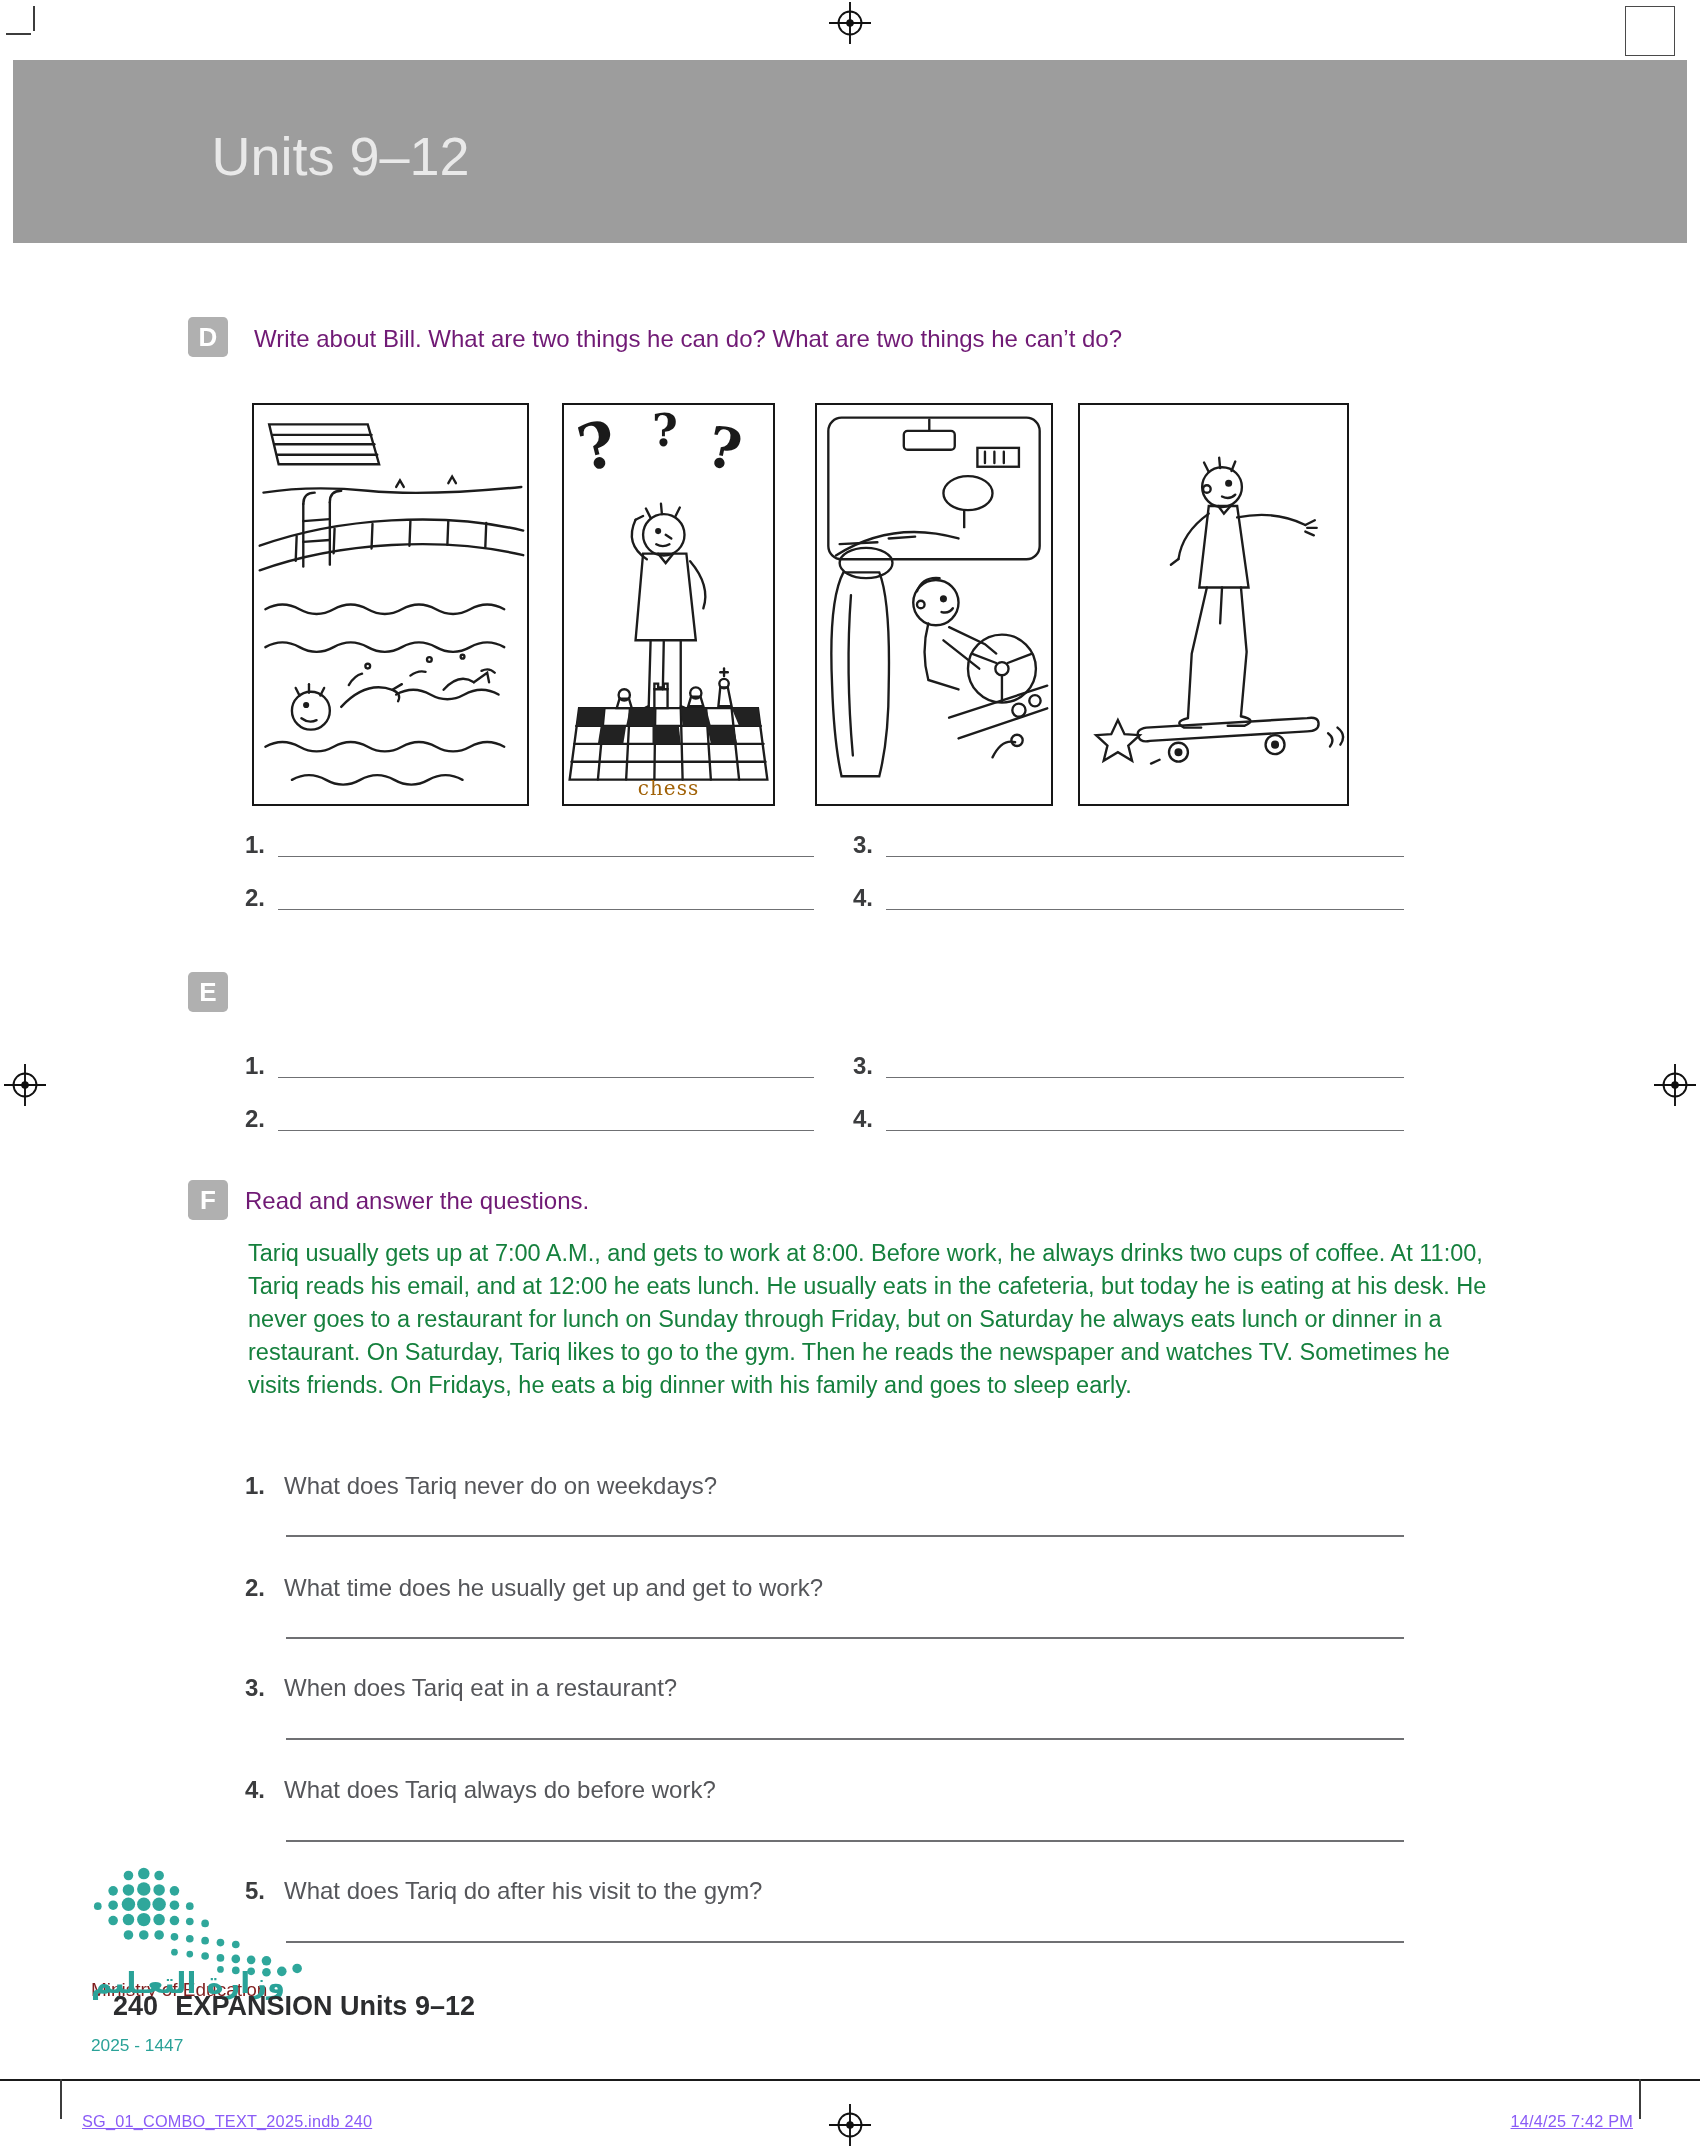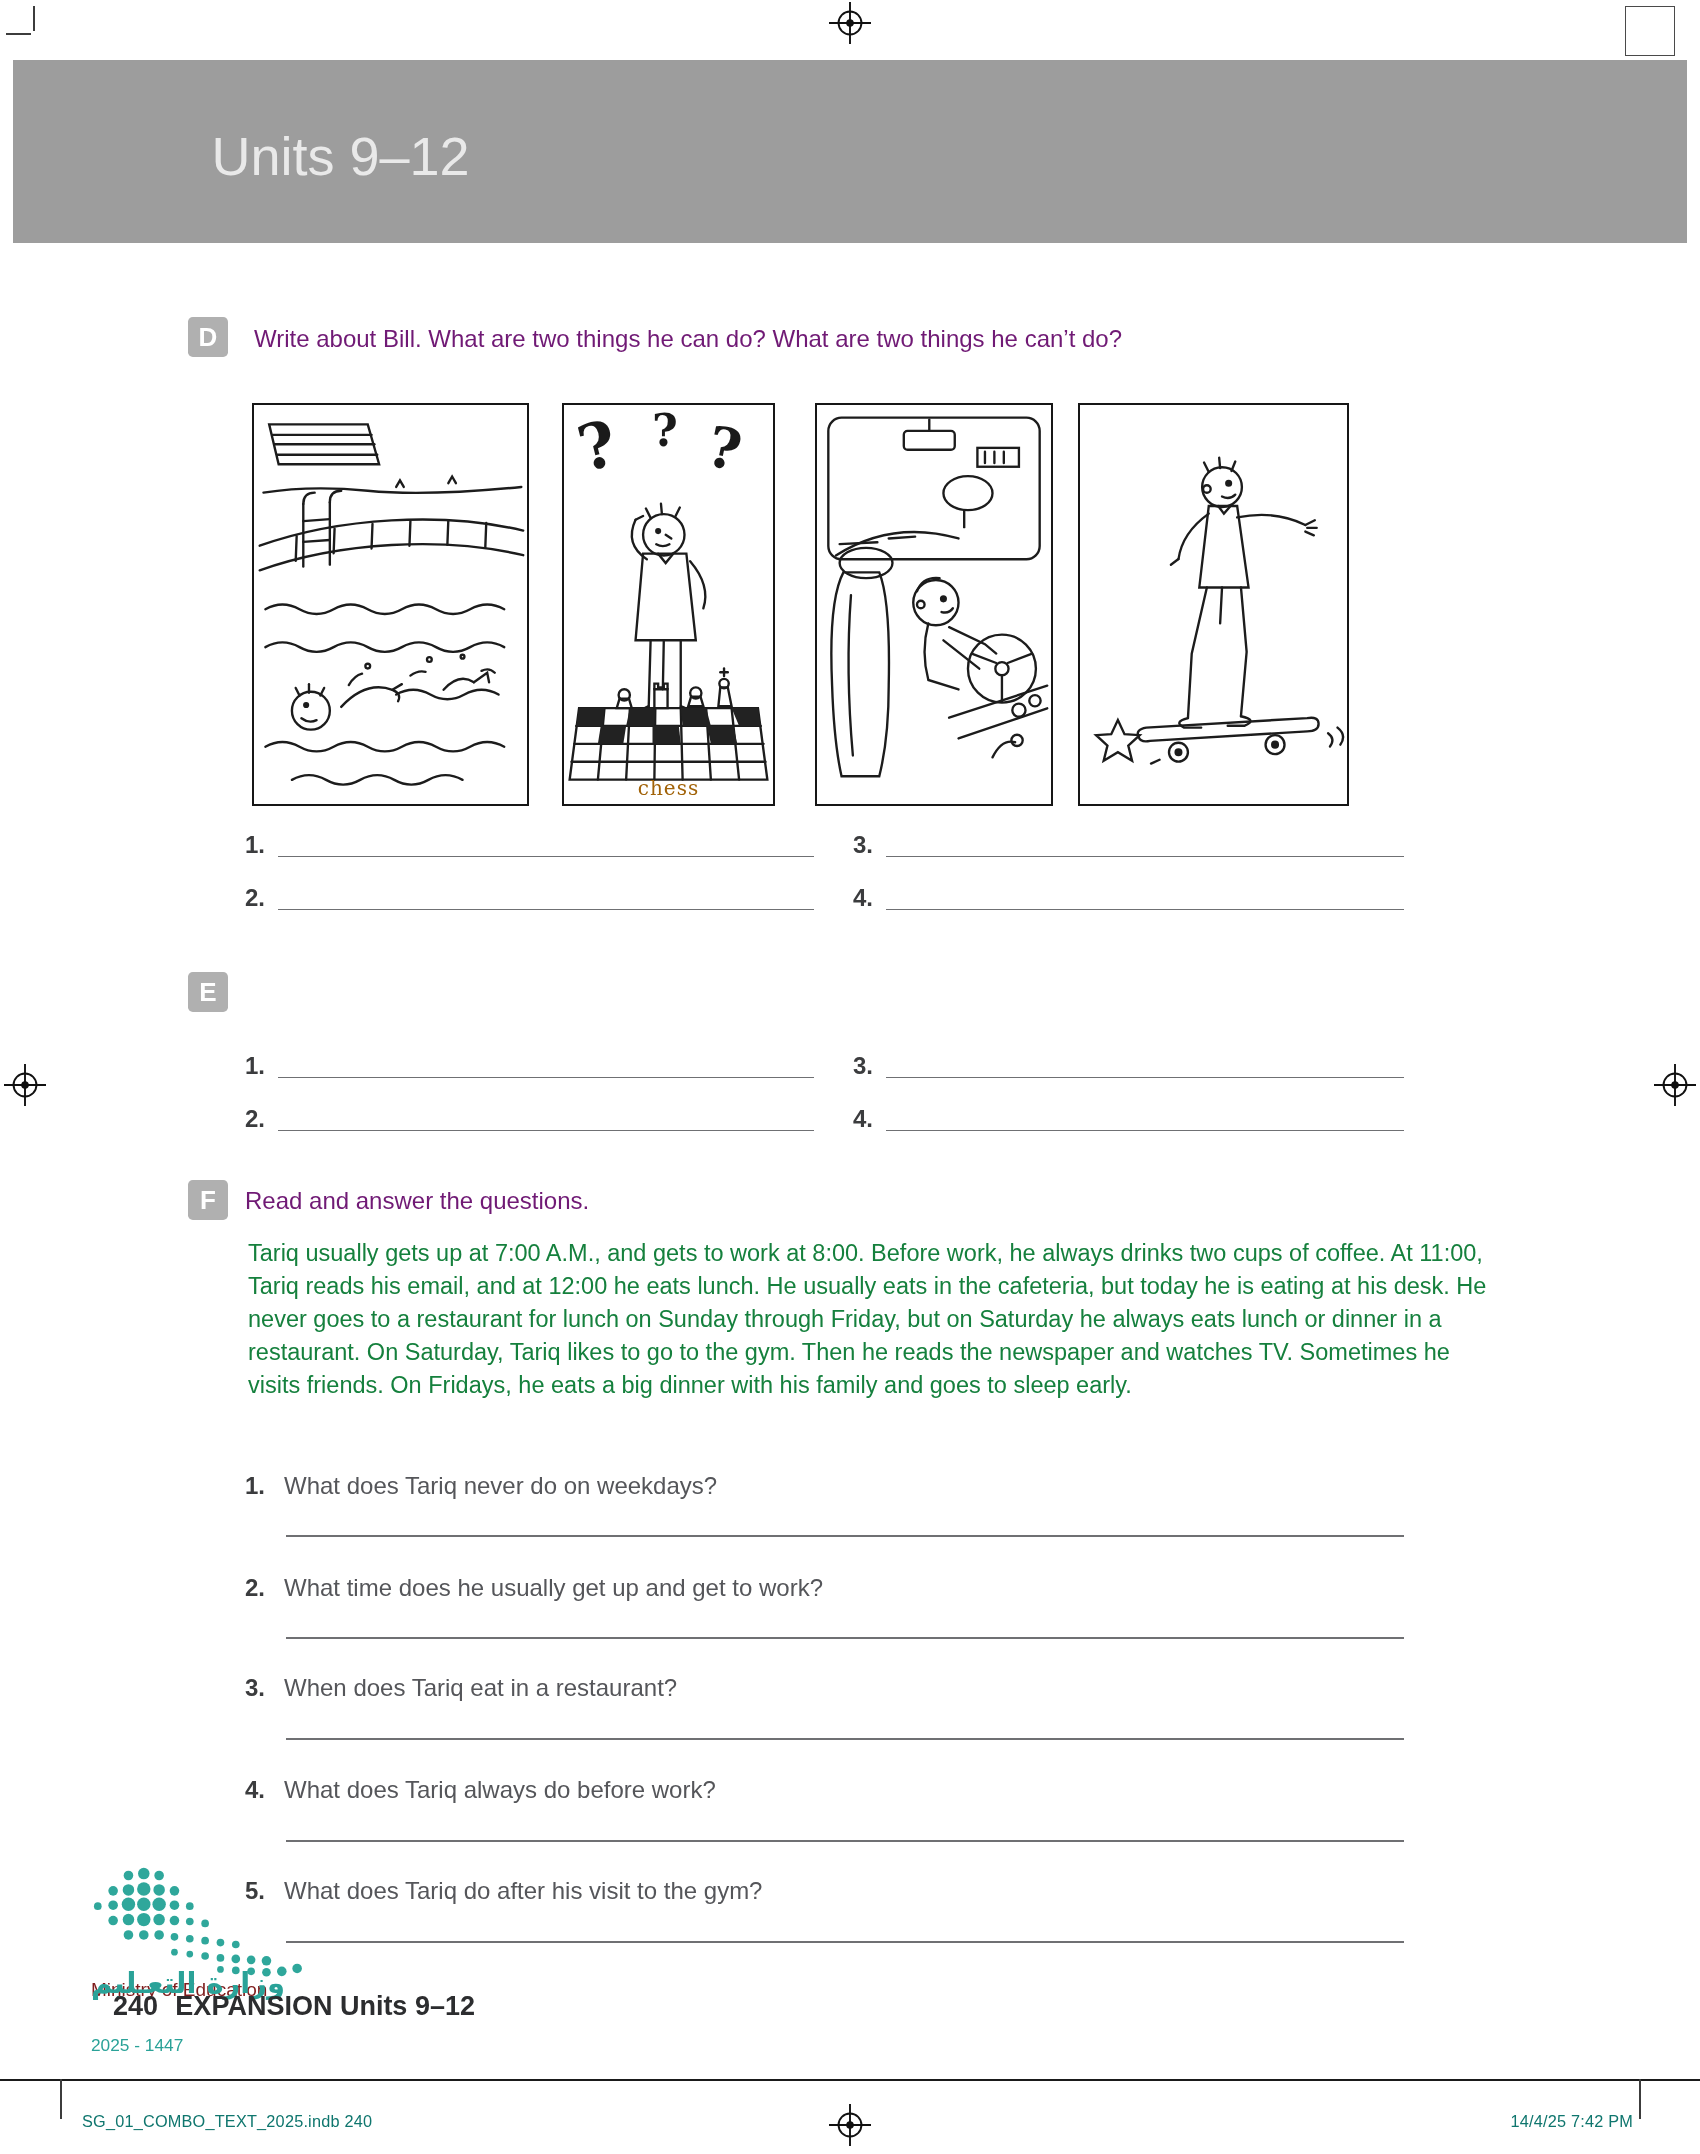--- a/index.html
+++ b/index.html
@@ -8,21 +8,21 @@
     position:relative; width:1700px; height:2155px; background:#ffffff;
     font-family:"Liberation Sans", sans-serif; color:#4f5053; overflow:hidden;
   }
   
   .regmark { position:absolute; width:42px; height:42px; }
   .regmark svg { display:block; }
   .corner-square { position:absolute; left:1625px; top:5.8px; width:50px; height:50px; border:1.9px solid #4a4a4a; }
   .trim-h { position:absolute; height:1.9px; background:#3c3c3c; }
   .trim-v { position:absolute; width:1.9px; background:#3c3c3c; }
   .bottom-rule { position:absolute; left:0; top:2079px; width:1700px; height:1.9px; background:#1a1a1a; }
-  .print-text { position:absolute; top:2112px; font-size:16.3px; color:#0f766e; letter-spacing:0.2px; }
+  .print-text { position:absolute; top:2112px; font-size:16.3px; color:#8b5cf6; letter-spacing:0.2px;text-decoration:underline; }
   
   .banner { position:absolute; left:13.4px; top:60px; width:1674px; height:183px; background:#9d9d9d;
             display:flex; align-items:center; padding-left:173px; }
   .banner-title { font-size:75px; font-weight:700; color:#ffffff; letter-spacing:1px; }
   .banner-subtitle { font-size:54px; font-weight:500; color:#e9e9e9; margin-left:25px; padding-top:9.6px; }
   
   .badge { position:absolute; width:40px; height:40px; background:#b0b0b0; border-radius:4.8px;
            color:#ffffff; font-weight:700; font-size:26px; display:flex; align-items:center; justify-content:center; }
   .instruction { position:absolute; font-size:24px; color:#701a75; }
   

